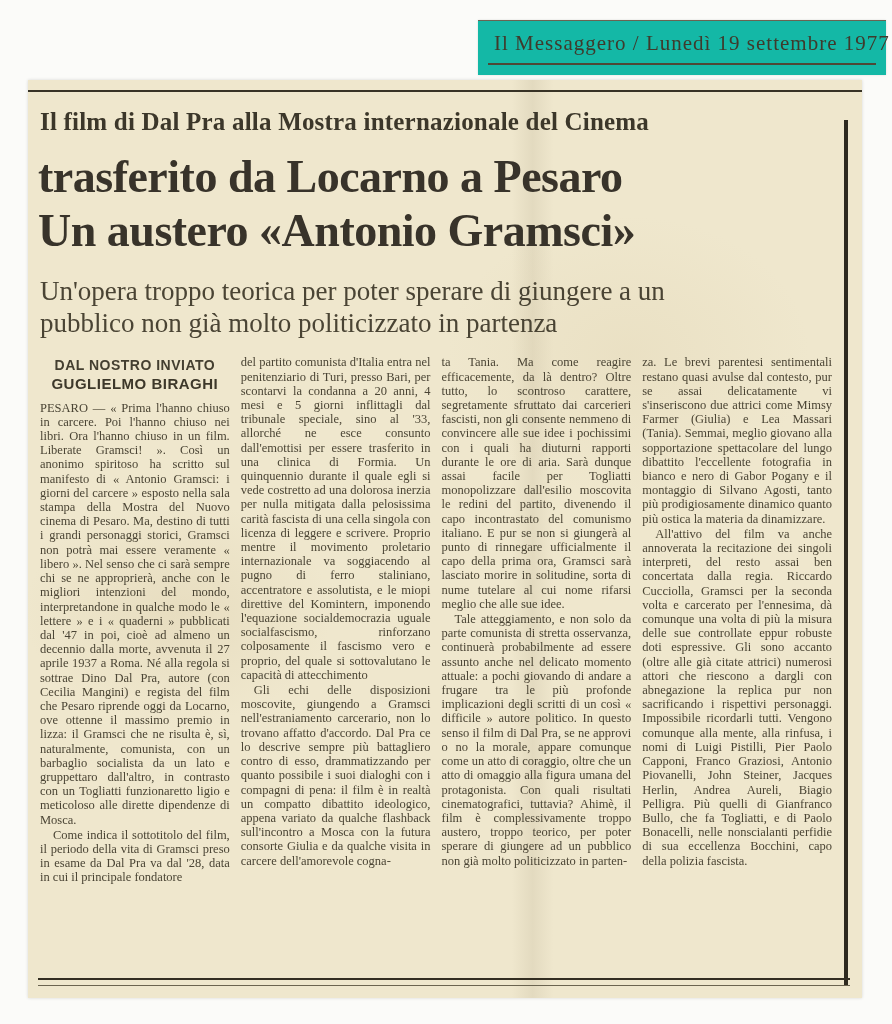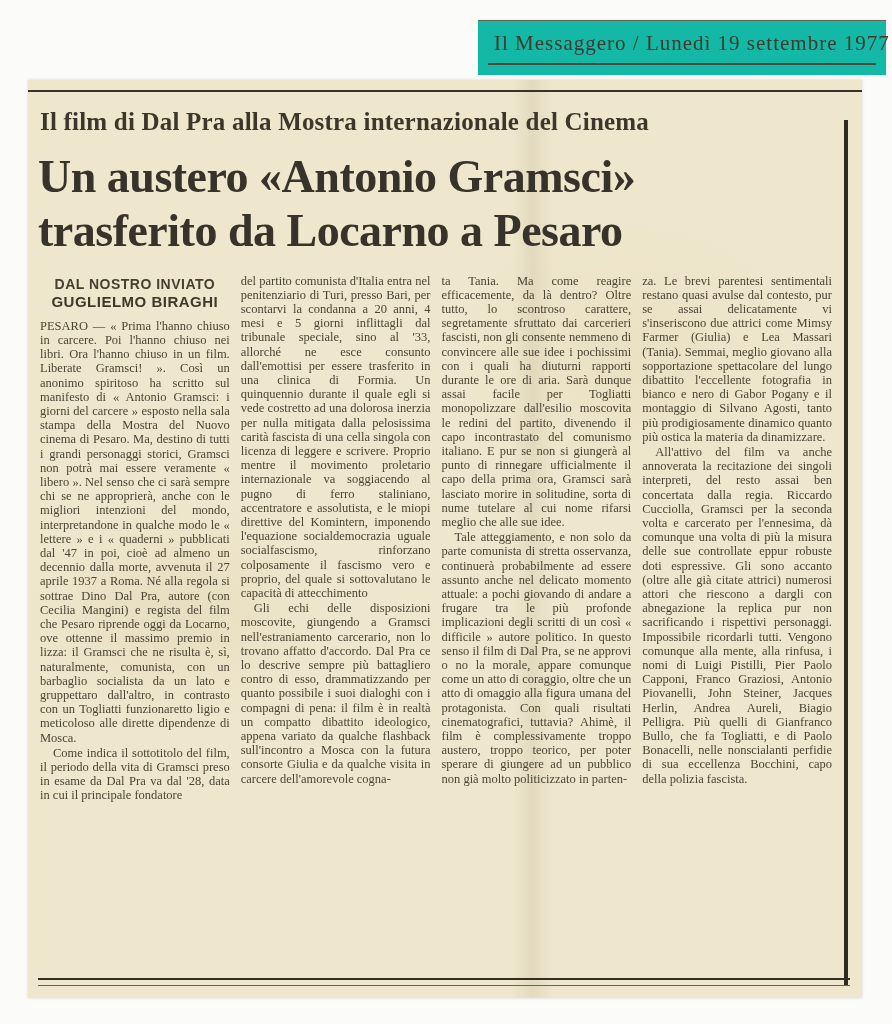--- a/index.html
+++ b/index.html
@@ -86,24 +86,25 @@
   <div class="masthead-inner">Il Messaggero / Lunedì 19 settembre 1977</div>
 </div>
 
 <div class="article">
   <div class="rule-top"></div>
   <div class="vrule-right"></div>
 
   <div class="kicker">Il film di Dal Pra alla Mostra internazionale del Cinema</div>
 
   <div class="headline">
+    <div>trasferito da Locarno a Pesaro</div>
     <div>Un austero «Antonio Gramsci»</div>
-    <div>trasferito da Locarno a Pesaro</div>
   </div>
 
+  <div class="subhead">Un'opera troppo teorica per poter sperare di giungere a un pubblico non già molto politicizzato in partenza</div>
 
   <div class="columns">
 
     <div class="col">
       <div class="byline">
         <div class="byline-1">DAL NOSTRO INVIATO</div>
         <div class="byline-2">GUGLIELMO BIRAGHI</div>
       </div>
       <p>PESARO — « Prima l'hanno chiuso in carcere. Poi l'hanno chiuso nei libri. Ora l'hanno chiuso in un film. Liberate Gramsci! ». Così un anonimo spiritoso ha scritto sul manifesto di « Antonio Gramsci: i giorni del carcere » esposto nella sala stampa della Mostra del Nuovo cinema di Pesaro. Ma, destino di tutti i grandi personaggi storici, Gramsci non potrà mai essere veramente « libero ». Nel senso che ci sarà sempre chi se ne approprierà, anche con le migliori intenzioni del mondo, interpretandone in qualche modo le « lettere » e i « quaderni » pubblicati dal '47 in poi, cioè ad almeno un decennio dalla morte, avvenuta il 27 aprile 1937 a Roma. Né alla regola si sottrae Dino Dal Pra, autore (con Cecilia Mangini) e regista del film che Pesaro riprende oggi da Locarno, ove ottenne il massimo premio in lizza: il Gramsci che ne risulta è, sì, naturalmente, comunista, con un barbaglio socialista da un lato e gruppettaro dall'altro, in contrasto con un Togliatti funzionaretto ligio e meticoloso alle dirette dipendenze di Mosca.</p>
       <p>Come indica il sottotitolo del film, il periodo della vita di Gramsci preso in esame da Dal Pra va dal '28, data in cui il principale fondatore</p>

